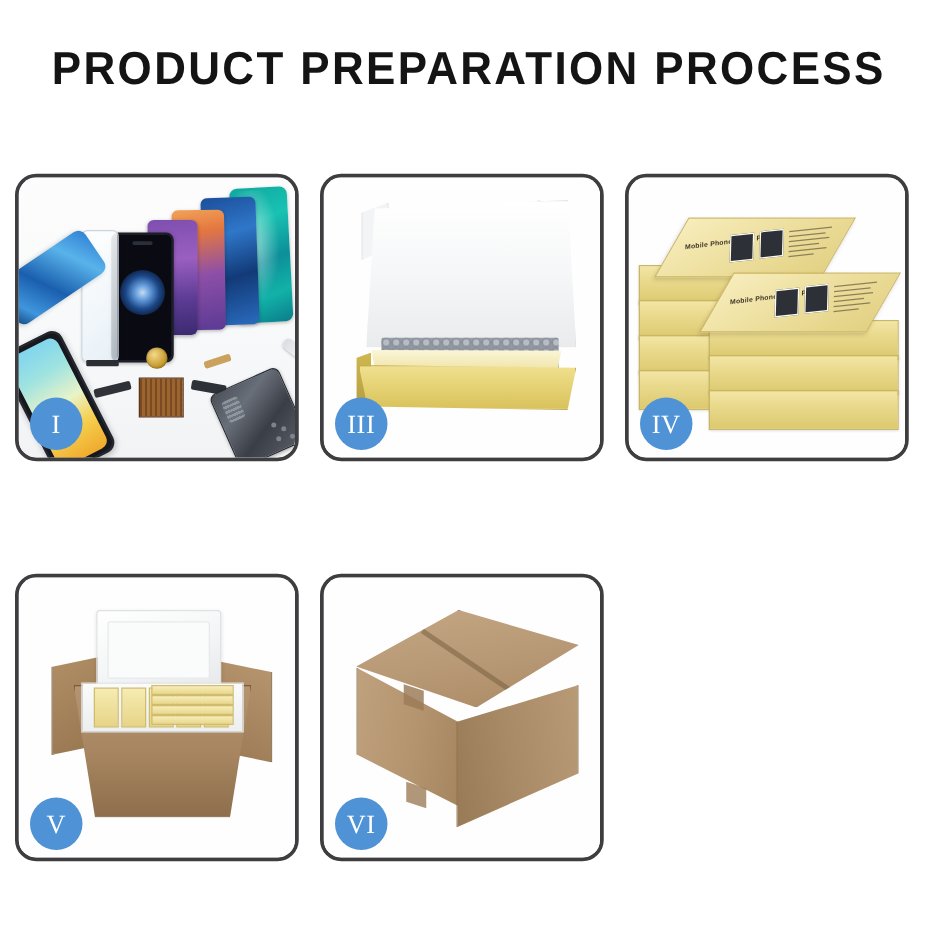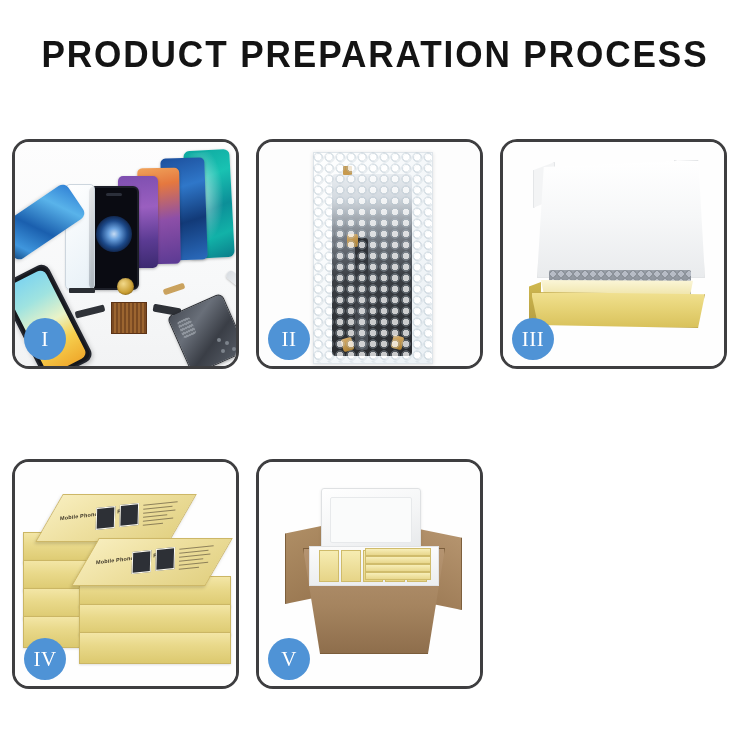--- a/index.html
+++ b/index.html
@@ -401,34 +401,20 @@
             <i style="left:0;top:0"></i>
               <i style="left:8px;top:3px"></i>
             <i style="left:15px;top:9px"></i>
               <i style="left:4px;top:11px"></i>
           </div>
         </div>
       </div>
       <div class="badge">I</div>
     </div>
 
-    <div class="panel p2">
-      <div class="panel-stage">
-        <div class="p2bg"></div>
-        <div class="bag"></div>
-        <div class="lcd"></div>
-        <div class="cable"></div>
-        <div class="tape"></div>
-        <div class="connector c1"></div>
-        <div class="connector c2"></div>
-        <div class="connector c3"></div>
-        <div class="overlay"></div>
-      </div>
-      <div class="badge">II</div>
-    </div>
 
     <div class="panel p3">
       <div class="panel-stage">
         <div class="p3bg"></div>
         <div class="lid-flapL"></div>
         <div class="lid-flapR"></div>
         <div class="lid-back"></div>
         <div class="bubble-pad"></div>
         <div class="tray-inner"></div>
         <div class="tray-left"></div>
@@ -501,15 +487,26 @@
         <div class="ybars2">
           <i style="top:0"></i>
             <i style="top:8px"></i>
             <i style="top:16px"></i>
             <i style="top:24px"></i>
         </div>
       </div>
       <div class="badge">V</div>
     </div>
 
+    <div class="panel p6">
+      <div class="panel-stage">
+        <div class="p6bg"></div>
+        <div class="top"></div>
+        <div class="left"></div>
+        <div class="right"></div>
+        <div class="tab1"></div>
+        <div class="tab2"></div>
+      </div>
+      <div class="badge">VI</div>
+    </div>
 
   </div>
 </div>
 
 </body></html>

